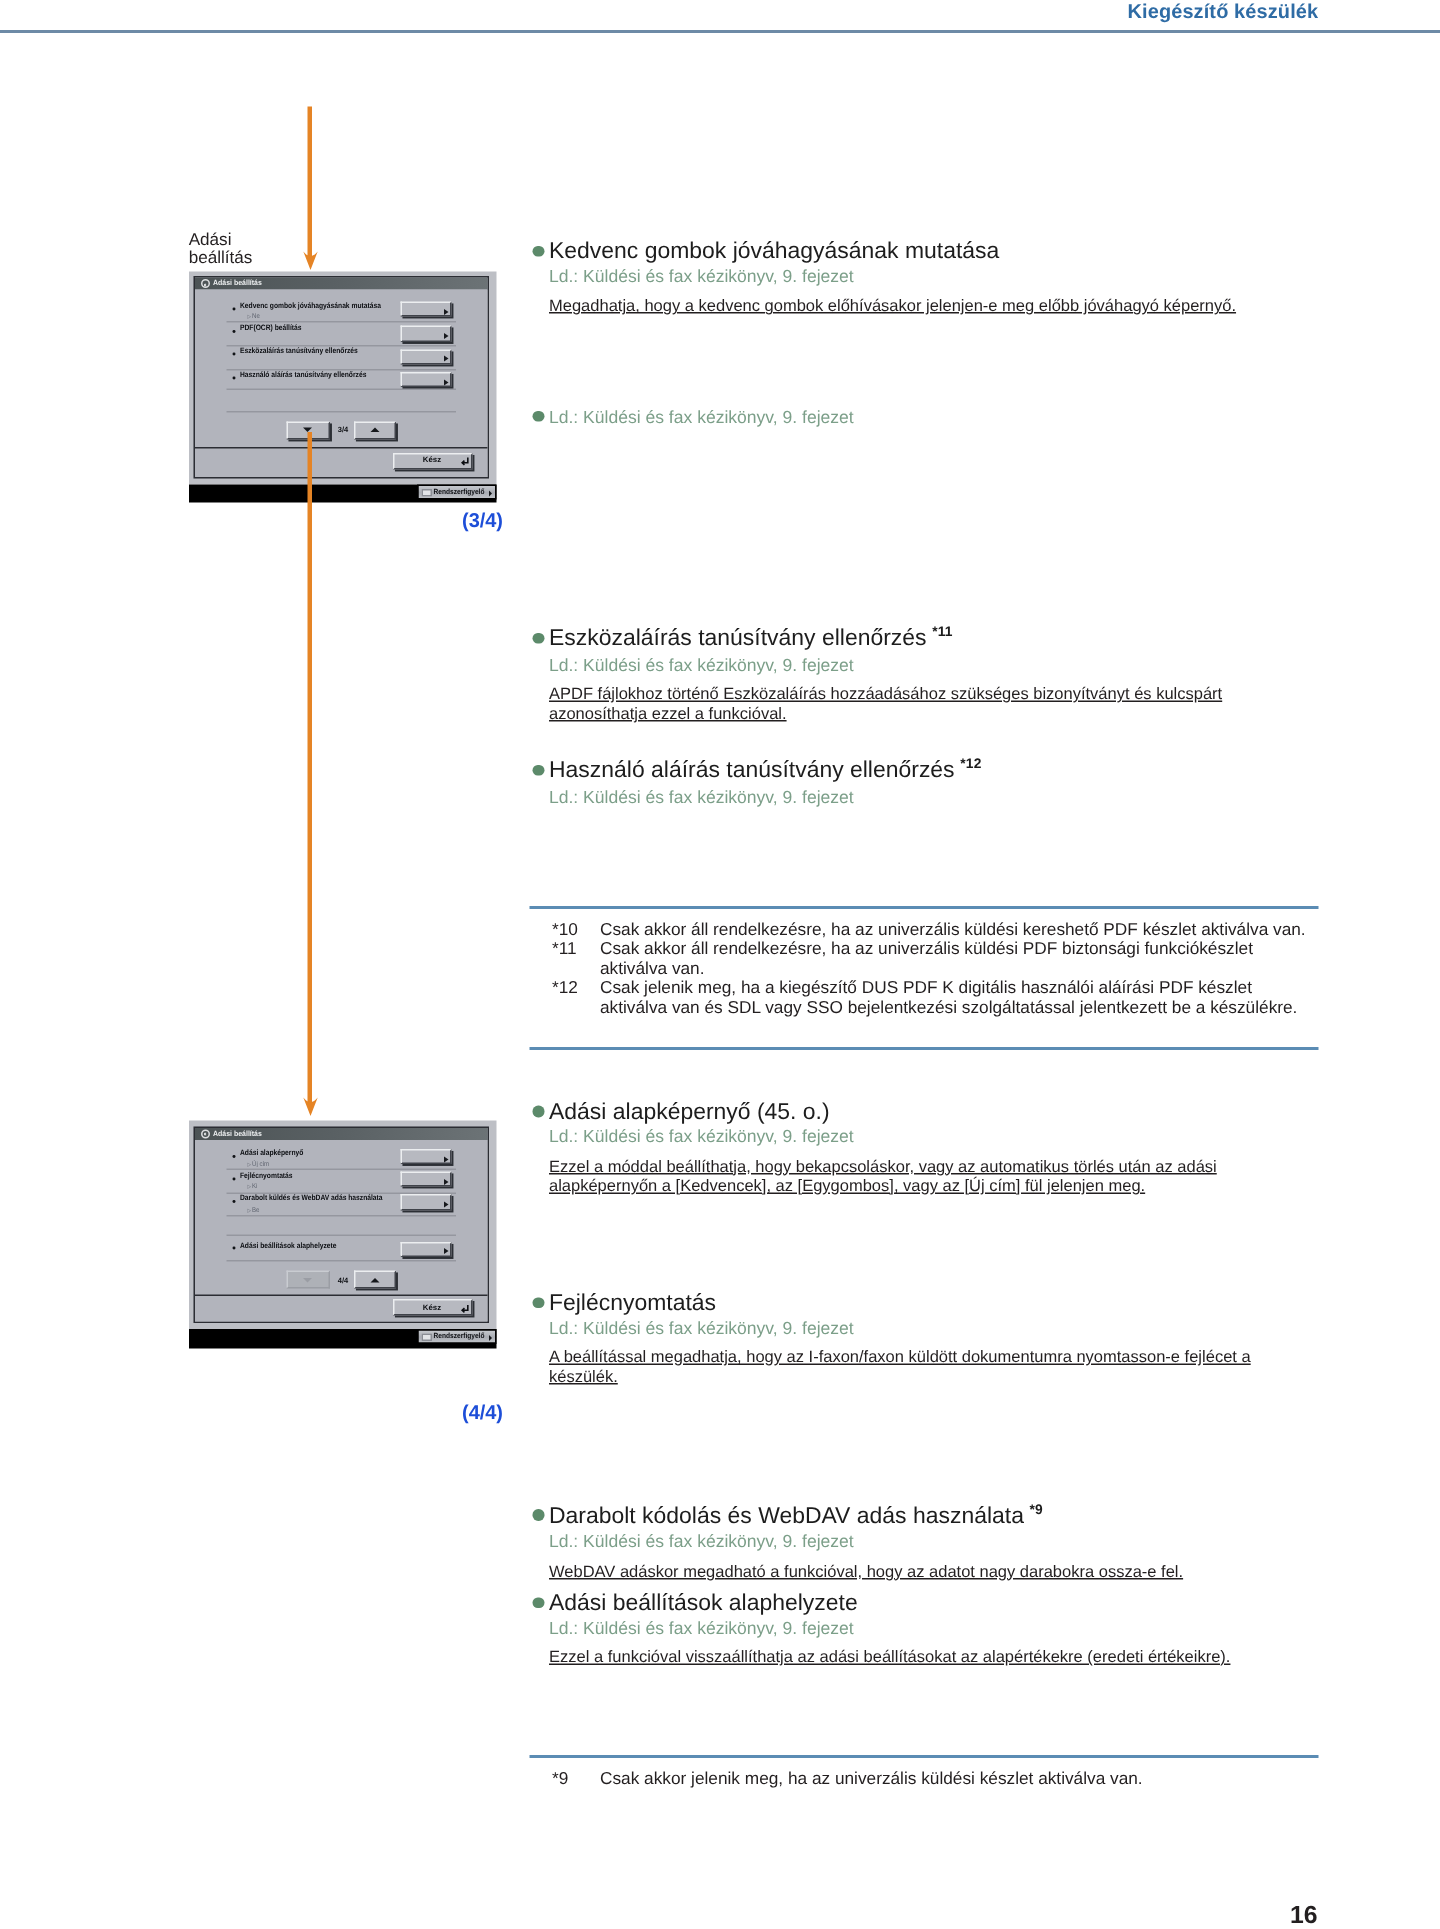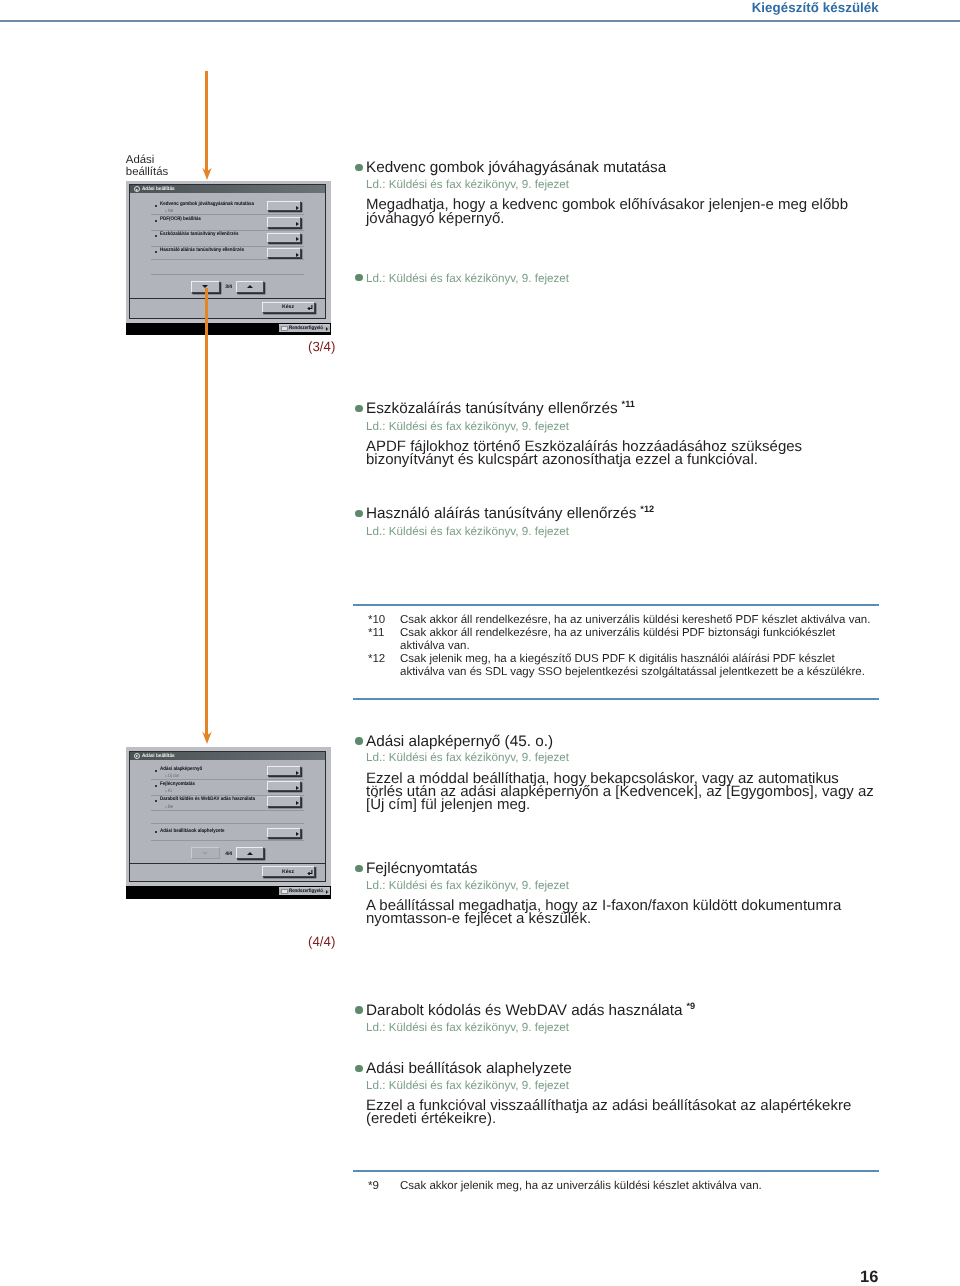--- a/index.html
+++ b/index.html
@@ -15,21 +15,21 @@
              color:#2f6ca5;white-space:nowrap;letter-spacing:0.08px;}
   .hdr-rule{position:absolute;left:0;top:20.4px;width:960px;height:1.6px;background:#6d8aa6;}
 
   
   .arrow{position:absolute;width:10px;z-index:5;}
   .arrow .shaft{position:absolute;left:3.4px;top:0;width:3.2px;background:#e58425;}
   .arrow .head{position:absolute;left:0;display:block;}
 
   
   .cap{position:absolute;font-size:11.4px;color:#231f20;line-height:12.5px;white-space:pre-line;}
-  .pglabel{position:absolute;font-size:13.3px;color:#7f1d1d;white-space:nowrap;}
+  .pglabel{position:absolute;font-size:13.3px;color:#1d4ed8;white-space:nowrap;font-weight:bold;}
 
   
   .lcd{position:absolute;width:205.6px;}
   .lcd .frame{position:relative;width:205.6px;background:#bdbfc5;
               box-sizing:border-box;padding:3.6px 5.4px 3.6px 3.6px;}
   .lcd .inner{position:relative;background:#b2b4bc;border:1px solid #2b2d33;
               border-right-width:1.6px;border-bottom-width:1.6px;box-sizing:border-box;}
   .lcd .tbar{height:8px;background:linear-gradient(100deg,#4c5355 0%,#5a6164 50%,#6c7376 100%);
              display:flex;align-items:center;padding-left:3.5px;}
   .lcd .tbar .tico{width:6px;height:6px;border-radius:50%;border:0.8px solid #dcdee0;
@@ -84,21 +84,21 @@
              width:0;height:0;border-top:2.2px solid transparent;border-bottom:2.2px solid transparent;
              border-left:2.8px solid #16181c;}
 
   
   .sec{position:absolute;left:366px;}
   .sec .bul{position:absolute;left:-10.8px;top:3.5px;width:7.6px;height:7.6px;border-radius:50%;
             background:#5c8a6a;}
   .sec .h{font-size:15.3px;color:#1d1d1d;line-height:16px;white-space:nowrap;}
   .sec .h .sup{font-size:9.2px;font-weight:bold;position:relative;top:-6px;margin-left:3.8px;letter-spacing:0.1px;}
   .sec .ref{font-size:11.7px;color:#7c9f89;line-height:13px;margin-top:1.8px;white-space:nowrap;}
-  .sec .txt{font-size:15px;color:#231f20;line-height:13.3px;margin-top:7.2px;width:510px;}
+  .sec .txt{font-size:11px;color:#231f20;line-height:13.3px;margin-top:7.2px;width:510px;text-decoration:underline;}
 
   
   .fnblock{position:absolute;}
   .fnblock .rule{height:1.6px;background:#5b8cb4;}
   .fnblock .rows{padding-top:8.3px;padding-left:15px;}
   .fnrow{display:flex;font-size:11.5px;color:#231f20;line-height:13px;}
   .fnrow .mk{width:32px;flex:none;}
   .fnrow .tx{width:478px;flex:none;}
 
 
@@ -271,21 +271,21 @@
 <div class="sec" style="top:160.3px;">
   <div class="bul"></div>
   <div class="h"><span>Kedvenc gombok jóváhagyásának mutatása</span></div>
   <div class="ref">Ld.: Küldési és fax kézikönyv, 9. fejezet</div>
   <div class="txt">Megadhatja, hogy a kedvenc gombok előhívásakor jelenjen-e meg előbb jóváhagyó képernyő.</div>
 </div>
 <div class="sec" style="top:270.4px;">
   <div class="bul"></div>
   <div class="ref">Ld.: Küldési és fax kézikönyv, 9. fejezet</div>
 </div>
-<div class="sec" style="top:401px;">
+<div class="sec" style="top:418px;">
   <div class="bul"></div>
   <div class="h"><span>Eszközaláírás tanúsítvány ellenőrzés</span><span class="sup">*11</span></div>
   <div class="ref">Ld.: Küldési és fax kézikönyv, 9. fejezet</div>
   <div class="txt">APDF fájlokhoz történő Eszközaláírás hozzáadásához szükséges bizonyítványt és kulcspárt azonosíthatja ezzel a funkcióval.</div>
 </div>
 <div class="sec" style="top:506.3px;">
   <div class="bul"></div>
   <div class="h"><span>Használó aláírás tanúsítvány ellenőrzés</span><span class="sup">*12</span></div>
   <div class="ref">Ld.: Küldési és fax kézikönyv, 9. fejezet</div>
 </div>
@@ -298,20 +298,21 @@
 <div class="sec" style="top:861.0px;">
   <div class="bul"></div>
   <div class="h"><span>Fejlécnyomtatás</span></div>
   <div class="ref">Ld.: Küldési és fax kézikönyv, 9. fejezet</div>
   <div class="txt">A beállítással megadhatja, hogy az I-faxon/faxon küldött dokumentumra nyomtasson-e fejlécet a készülék.</div>
 </div>
 <div class="sec" style="top:965.7px;margin-top:37px;">
   <div class="bul"></div>
   <div class="h"><span>Darabolt kódolás és WebDAV adás használata</span><span class="sup">*9</span></div>
   <div class="ref">Ld.: Küldési és fax kézikönyv, 9. fejezet</div>
+  <div class="txt">WebDAV adáskor megadható a funkcióval, hogy az adatot nagy darabokra ossza-e fel.</div>
 </div>
 <div class="sec" style="top:1061.0px;">
   <div class="bul"></div>
   <div class="h"><span>Adási beállítások alaphelyzete</span></div>
   <div class="ref">Ld.: Küldési és fax kézikönyv, 9. fejezet</div>
   <div class="txt">Ezzel a funkcióval visszaállíthatja az adási beállításokat az alapértékekre (eredeti értékeikre).</div>
 </div>
 <div class="fnblock" style="left:353px;top:604.4px;width:526px;">
   <div class="rule"></div>
   <div class="rows">

